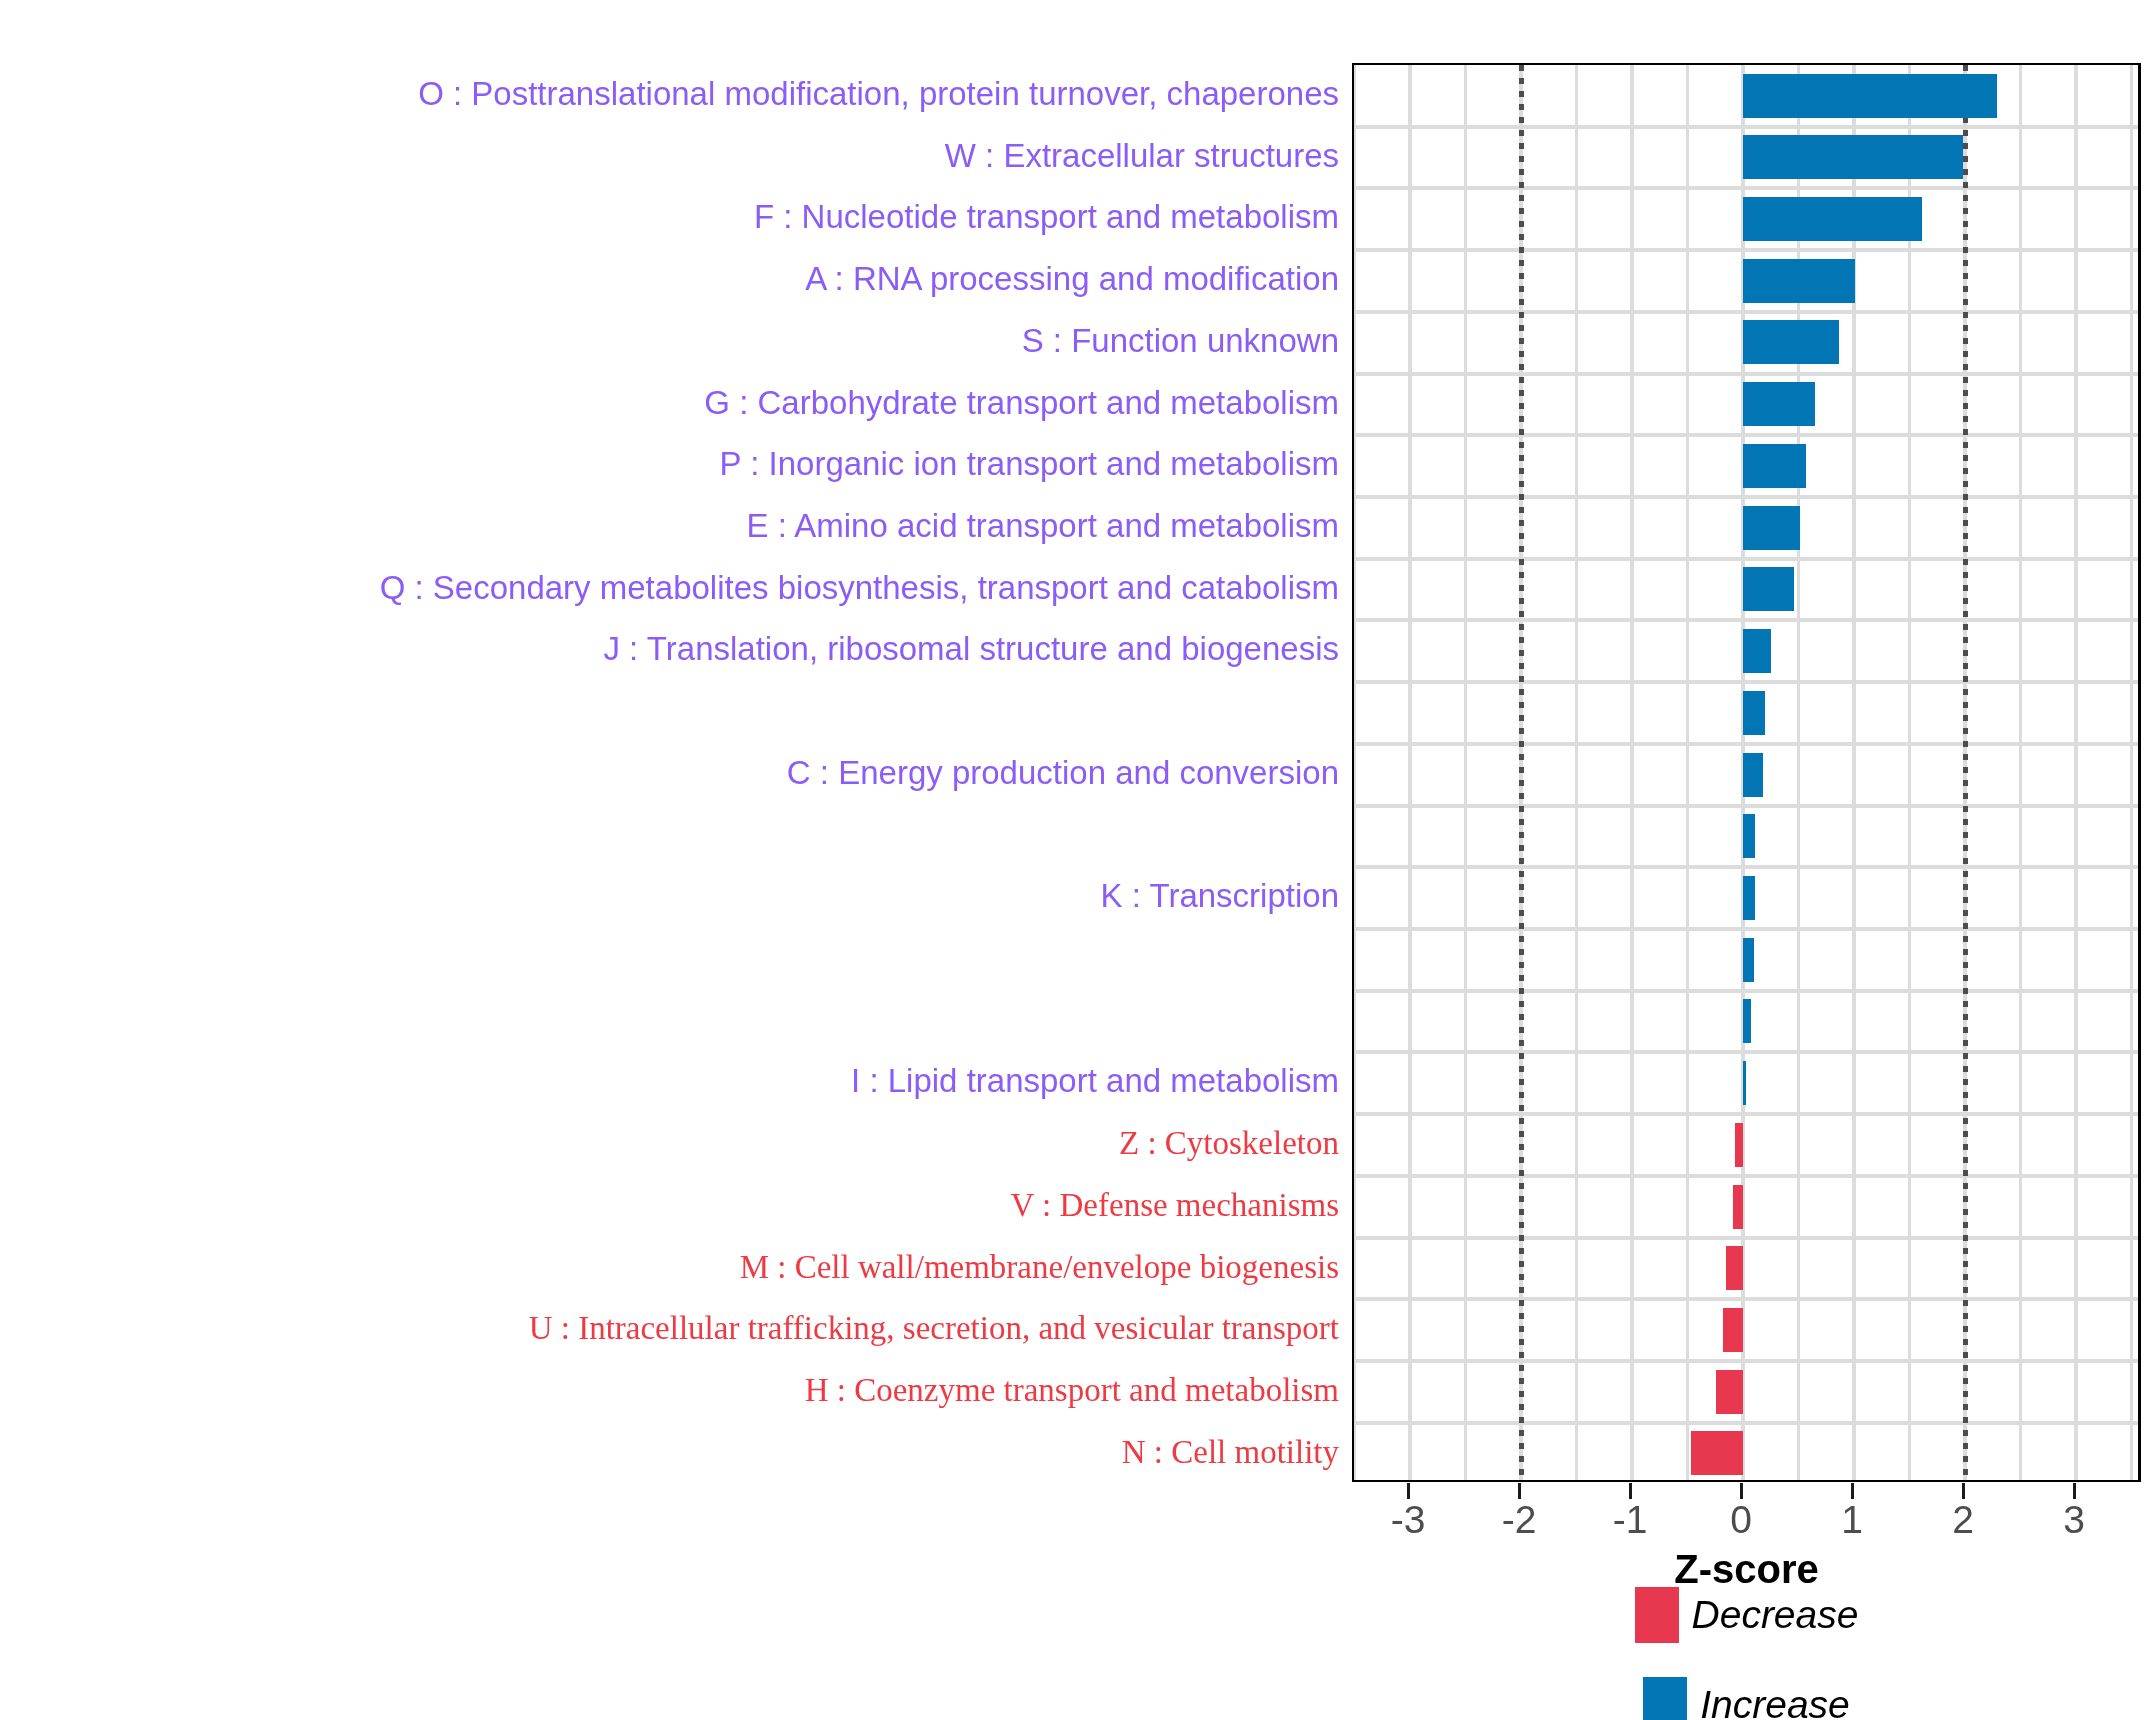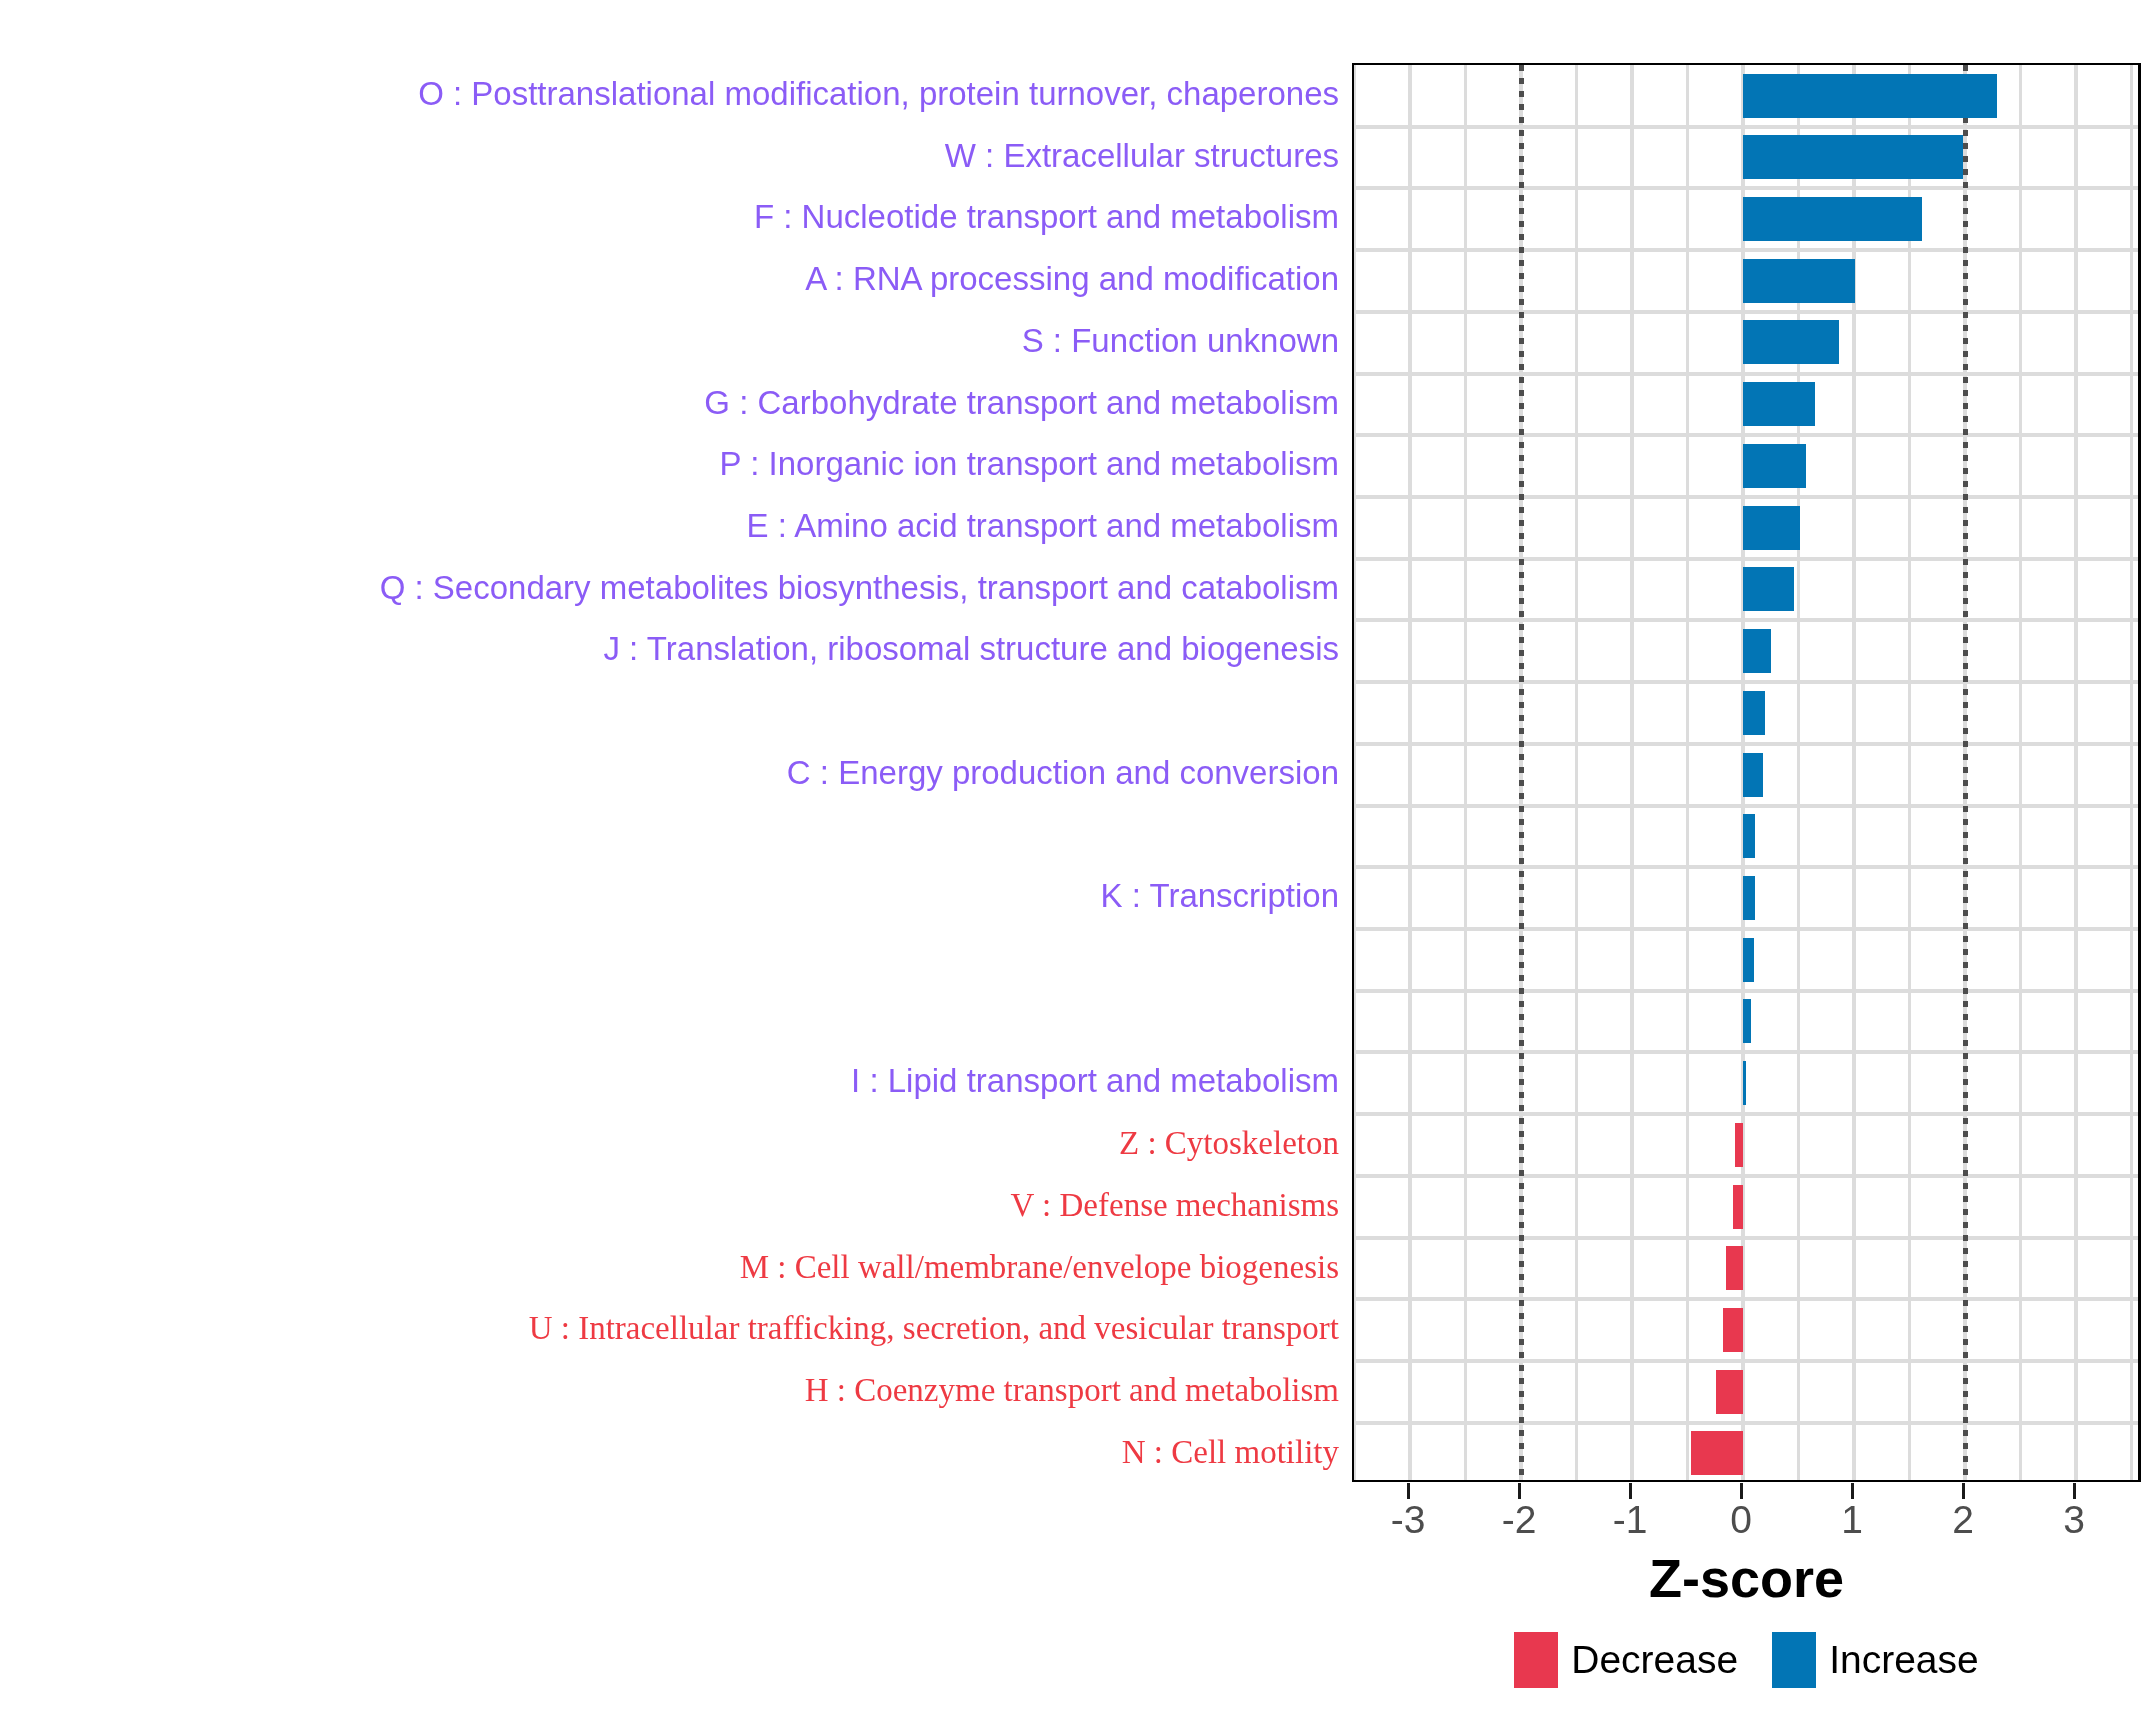--- a/index.html
+++ b/index.html
@@ -114,37 +114,39 @@
     font-size: 39px;
     color: #4d4d4d;
     font-family: "Liberation Sans", sans-serif;
   }
   #x-axis-title {
     position: absolute;
     left: 1352px;
     top: 1547px;
     width: 789px;
     text-align: center;
-    font-size: 54px;
+    font-size: 40px;
     font-weight: bold;
     color: #000000;
     font-family: "Liberation Sans", sans-serif;
   }
 
   
   #legend {
     position: absolute;
     left: 1352px;
     top: 1627px;
     width: 789px;
     height: 65px;
     display: flex;
+    flex-direction: column;
     align-items: center;
     justify-content: center;
     gap: 34px;
+    font-style: italic;
   }
   .legend-item {
     display: flex;
     flex-direction: row;
     align-items: center;
     gap: 13px;
   }
   .legend-swatch {
     width: 44px;
     height: 56px;

